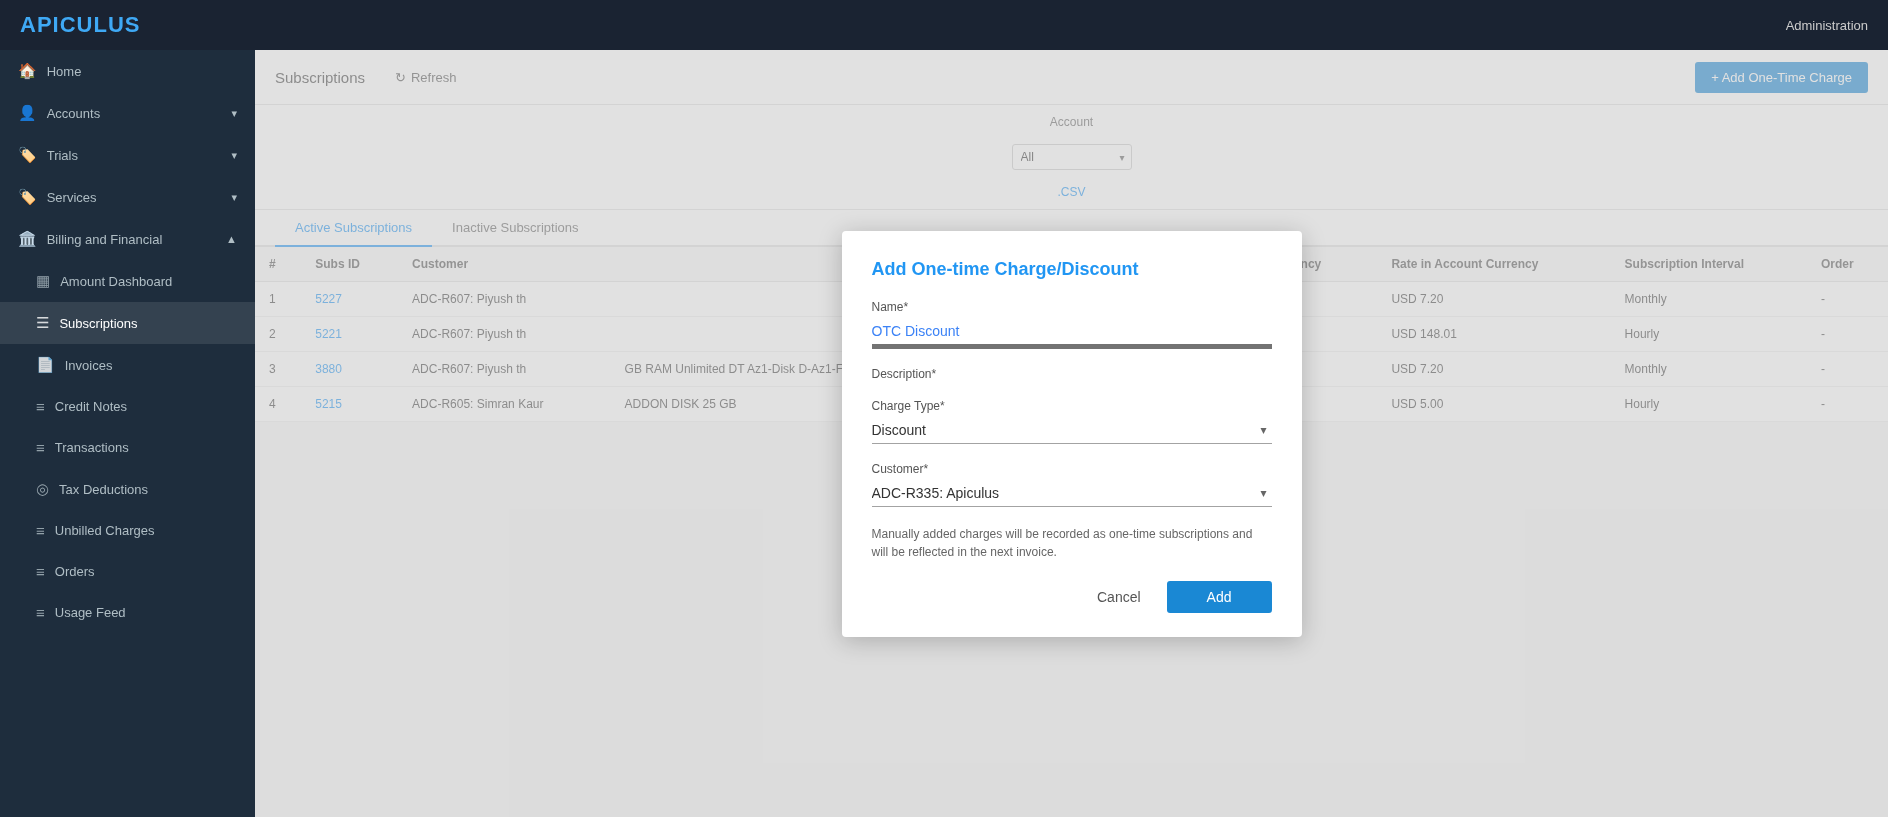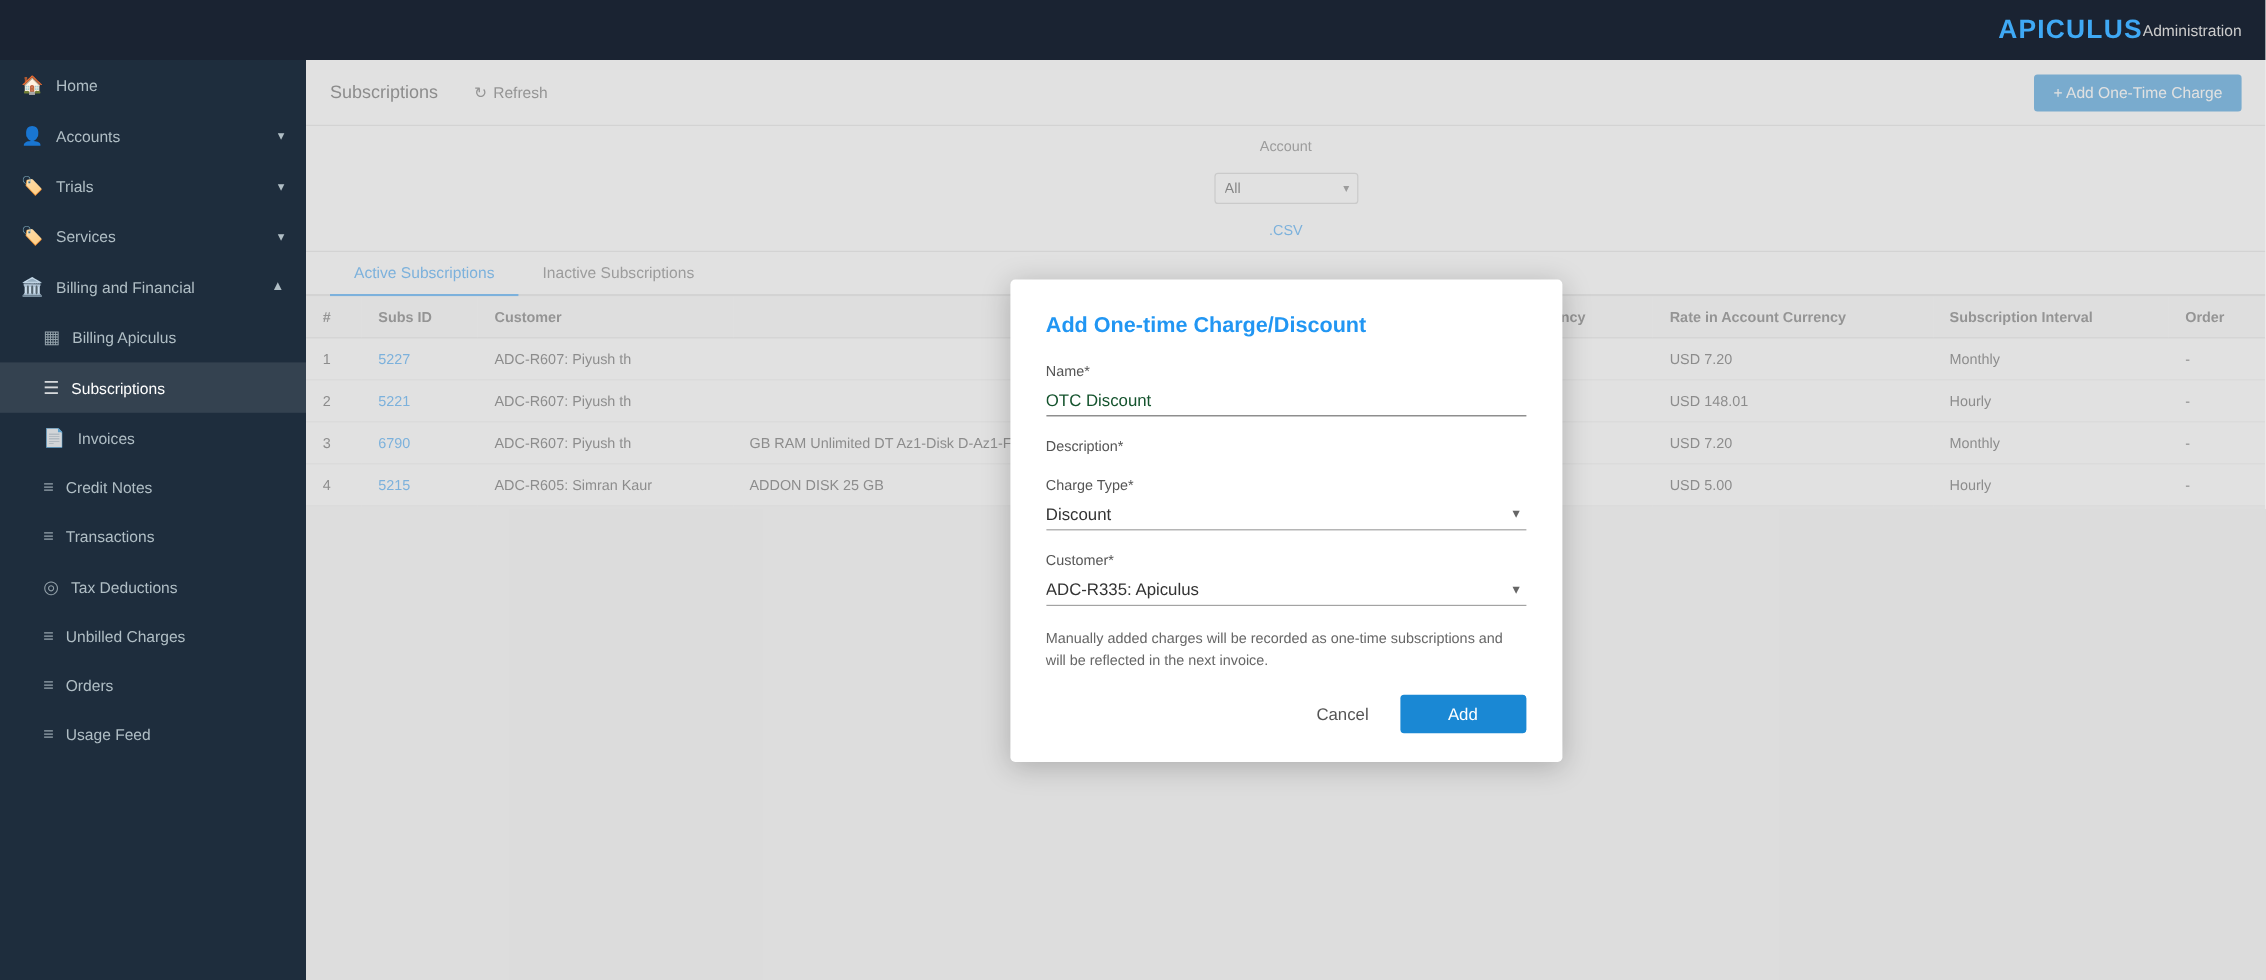--- a/index.html
+++ b/index.html
@@ -4,21 +4,21 @@
   <style>
     * { box-sizing: border-box; margin: 0; padding: 0; }
     body { font-family: 'Segoe UI', Arial, sans-serif; font-size: 13px; background: #f0f0f0; display: flex; flex-direction: column; height: 817px; overflow: hidden; }
 
     
     .topbar {
       background: #1a2332;
       height: 50px;
       display: flex;
       align-items: center;
-      justify-content: flex-end;
+      justify-content: space-between;
       padding: 0 20px;
       flex-shrink: 0;
     }
     .topbar-logo {
       color: #fff;
       font-size: 22px;
       font-weight: bold;
       letter-spacing: 1px;
     }
     .topbar-logo span { color: #3fa9f5; }
@@ -216,24 +216,24 @@
       font-size: 18px;
       color: #2196f3;
       font-weight: 600;
       margin-bottom: 20px;
     }
     .modal-field { margin-bottom: 18px; }
     .modal-label { font-size: 12px; color: #555; margin-bottom: 4px; }
     .modal-input {
       width: 100%;
       border: none;
-      border-bottom: 1px solid #737373;
+      border-bottom: 5px solid #737373;
       padding: 5px 0;
       font-size: 14px;
-      color: #14532d;
+      color: #3b82f6;
       outline: none;
       background: transparent;
     }
     .modal-select-wrap { position: relative; }
     .modal-select {
       width: 100%;
       border: none;
       border-bottom: 1px solid #a3a3a3;
       padding: 5px 0;
       font-size: 14px;
@@ -317,21 +317,21 @@
     <span>Services</span>
     <span class="chevron">▾</span>
   </div>
       <div class="sidebar-section-header" style="padding-left: 18px;">
     <span class="icon">🏛️</span>
     <span>Billing and Financial</span>
     <span class="chevron">▲</span>
   </div>
       <div class="sidebar-item" style="padding-left: 36px;">
     <span class="icon">▦</span>
-    <span>Billing Apiculus</span>
+    <span>Amount Dashboard</span>
 
   </div>
       <div class="sidebar-item active" style="padding-left: 36px;">
     <span class="icon">☰</span>
     <span>Subscriptions</span>
 
   </div>
       <div class="sidebar-item" style="padding-left: 36px;">
     <span class="icon">📄</span>
     <span>Invoices</span>
@@ -430,21 +430,21 @@
     <td>ADC-R607: Piyush th</td>
     <td></td>
     <td></td>
     <td>USD 148.01</td>
     <td>USD 148.01</td>
     <td>Hourly</td>
     <td>-</td>
   </tr>
             <tr>
     <td>3</td>
-    <td class="link-cell">6790</td>
+    <td class="link-cell">3880</td>
     <td>ADC-R607: Piyush th</td>
     <td>GB RAM Unlimited DT Az1-Disk D-Az1-Freesize Disk 25</td>
     <td></td>
     <td>USD 7.20</td>
     <td>USD 7.20</td>
     <td>Monthly</td>
     <td>-</td>
   </tr>
             <tr>
     <td>4</td>

